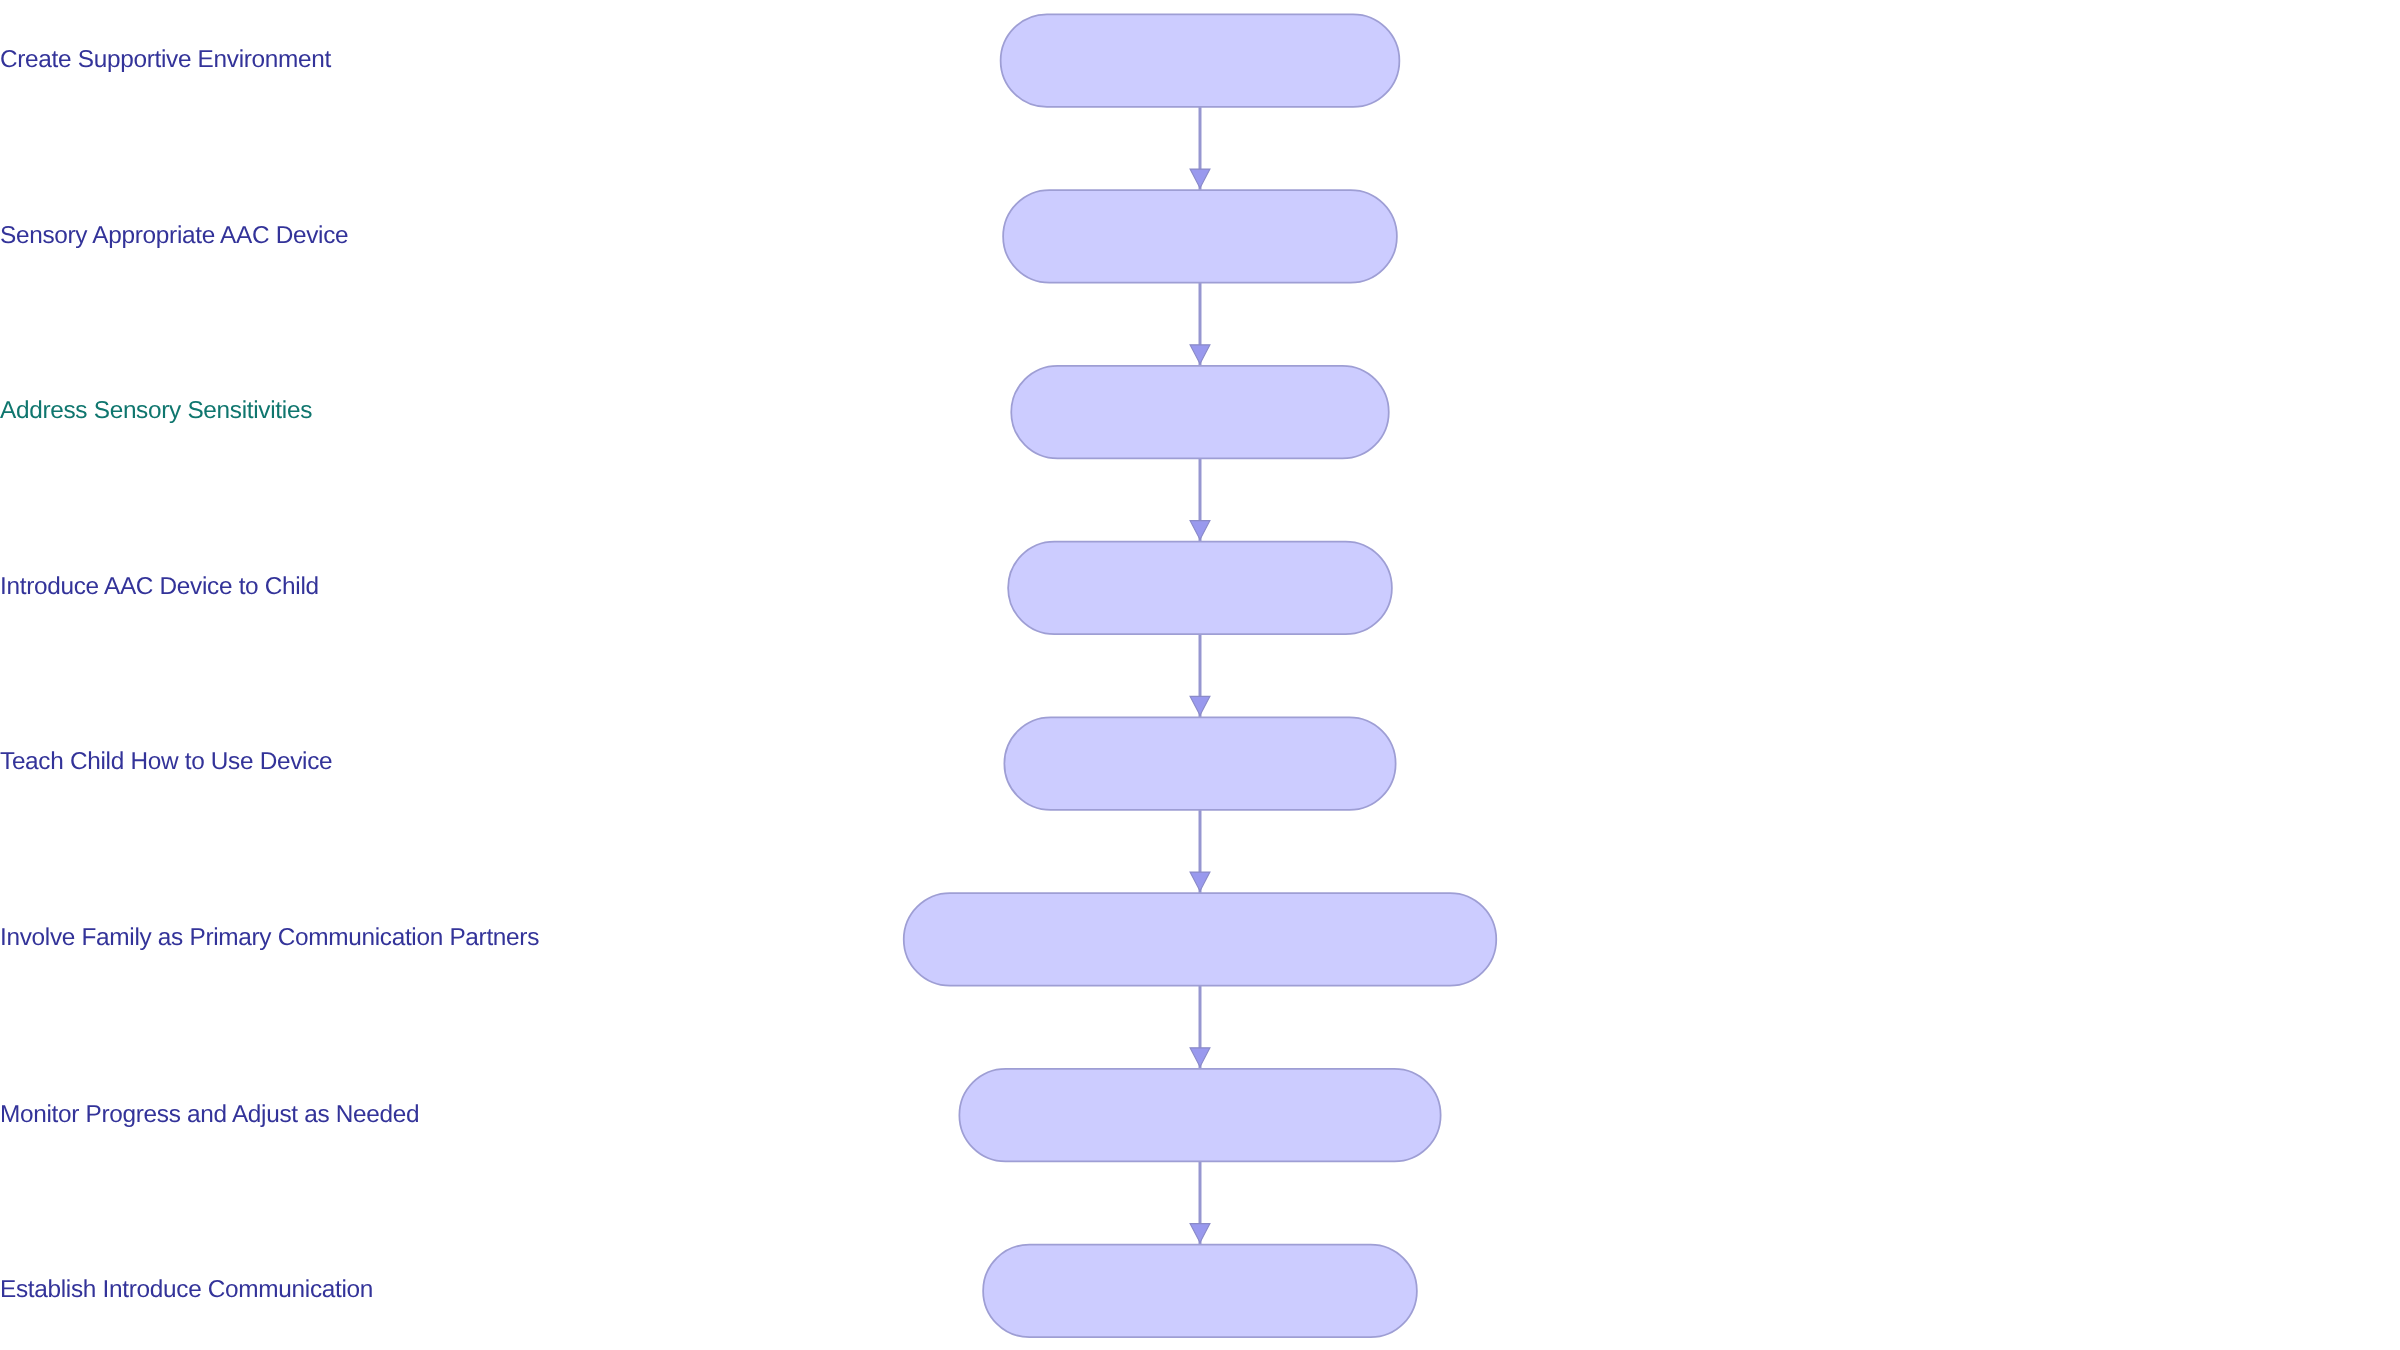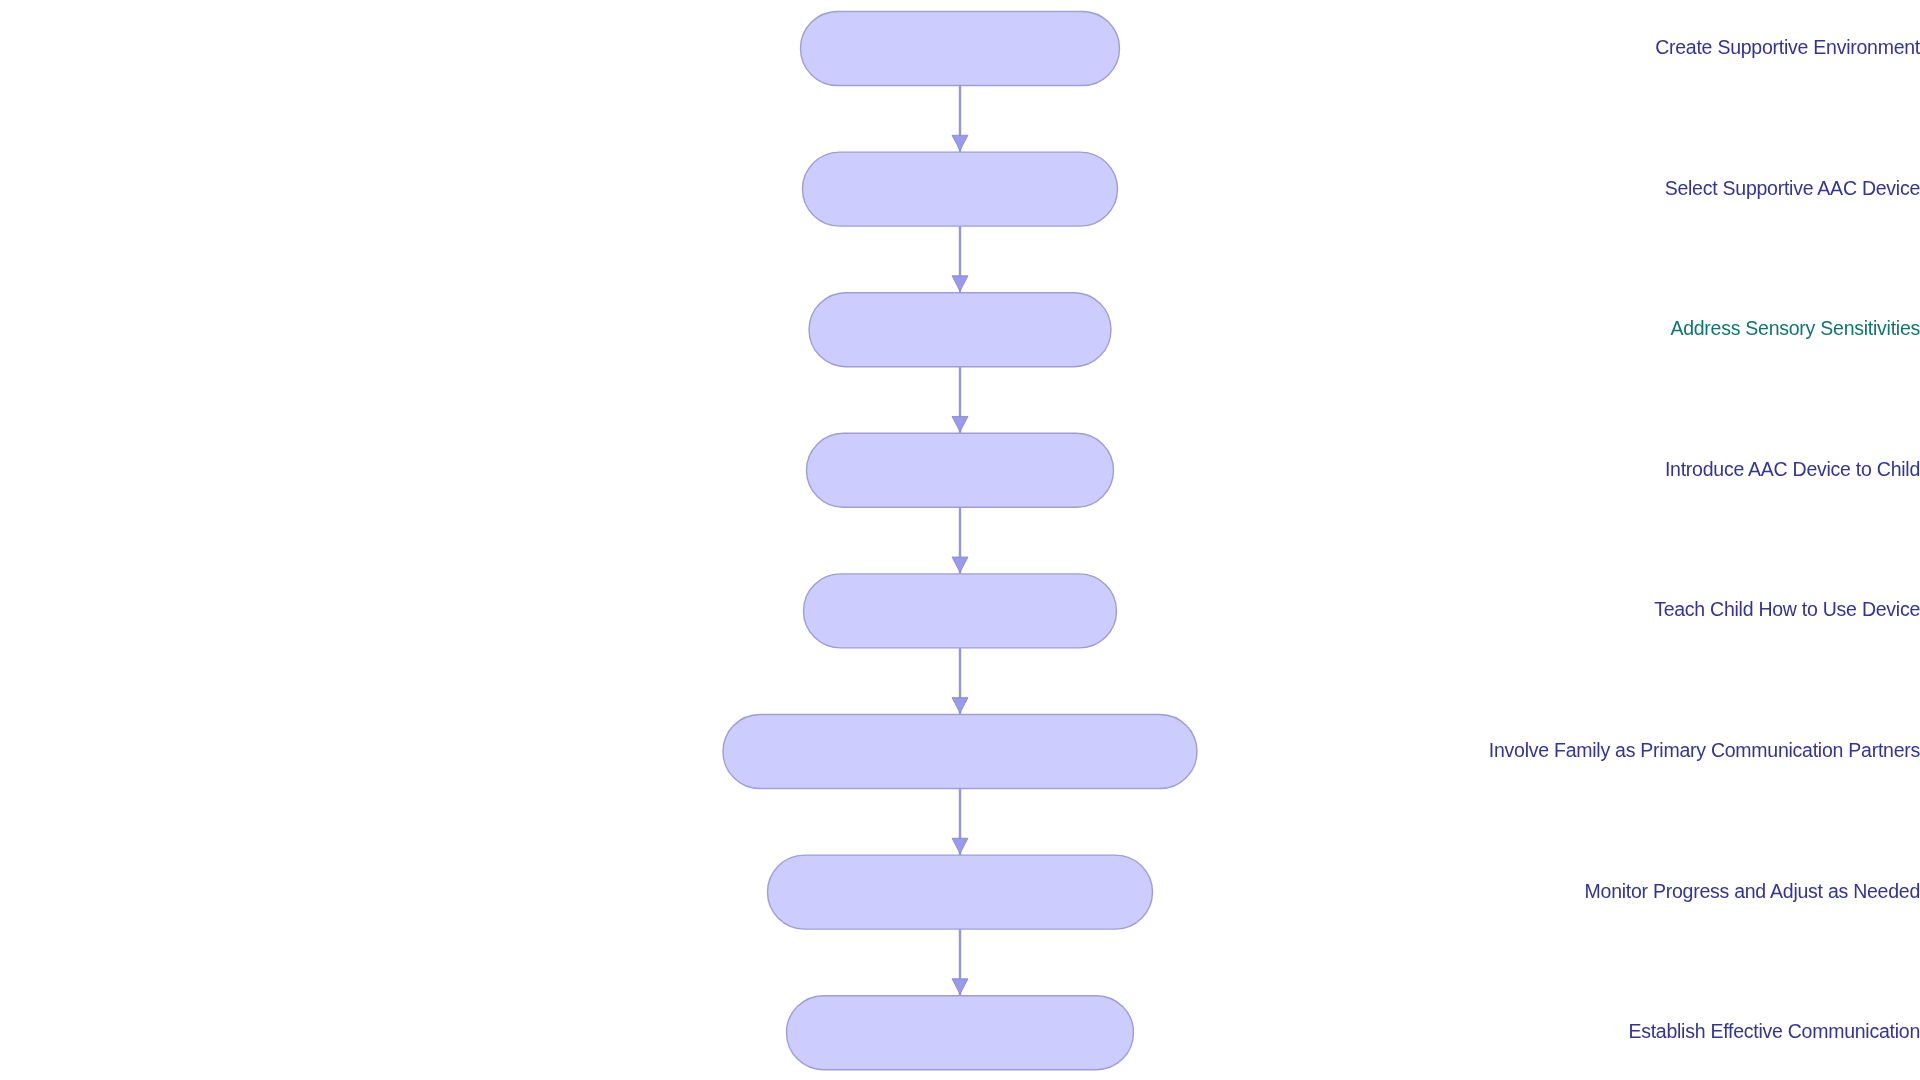--- a/index.html
+++ b/index.html
@@ -27,21 +27,21 @@
     position: absolute;
     left: 0;
     top: 0;
     width: 1920px;
     height: 1080px;
   }
   .node-label {
     position: absolute;
     left: 0;
     width: 1920px;
-    text-align: right;
+    text-align: left;
     white-space: nowrap;
     font-family: "Liberation Sans", sans-serif;
     font-size: 19.5px;
     font-weight: 400;
     letter-spacing: -0.25px;
     color: #333399;
     line-height: 1;
     transform: translate3d(0, -50%, 0);
   }
 </style>
@@ -106,22 +106,22 @@
         <rect x="767.5" y="855.1" width="385" height="74" rx="37" ry="37" fill="#ccccff" stroke="#9e9ed4" stroke-width="1.4"></rect>
       </g>
       <g>
         <rect x="786.5" y="995.7" width="347" height="74" rx="37" ry="37" fill="#ccccff" stroke="#9e9ed4" stroke-width="1.4"></rect>
       </g>
     </g>
   </svg>
 
   <div class="node-label-layer">
     <div class="node-label" style="top: 48px; color: rgb(51, 51, 153);">Create Supportive Environment</div>
-    <div class="node-label" style="top: 188.6px; color: rgb(51, 51, 153);">Select Supportive AAC Device</div>
+    <div class="node-label" style="top: 188.6px; color: rgb(51, 51, 153);">Sensory Appropriate AAC Device</div>
     <div class="node-label" style="top: 329.2px; color: #0f766e;">Address Sensory Sensitivities</div>
     <div class="node-label" style="top: 610.4px; color: rgb(51, 51, 153);">Teach Child How to Use Device</div>
     <div class="node-label" style="top: 469.8px; color: rgb(51, 51, 153);">Introduce AAC Device to Child</div>
     <div class="node-label" style="top: 751px; color: rgb(51, 51, 153);">Involve Family as Primary Communication Partners</div>
     <div class="node-label" style="top: 891.6px; color: rgb(51, 51, 153);">Monitor Progress and Adjust as Needed</div>
-    <div class="node-label" style="top: 1032.2px; color: rgb(51, 51, 153);">Establish Effective Communication</div>
+    <div class="node-label" style="top: 1032.2px; color: rgb(51, 51, 153);">Establish Introduce Communication</div>
   </div>
 
 </div>
 
 </body></html>

